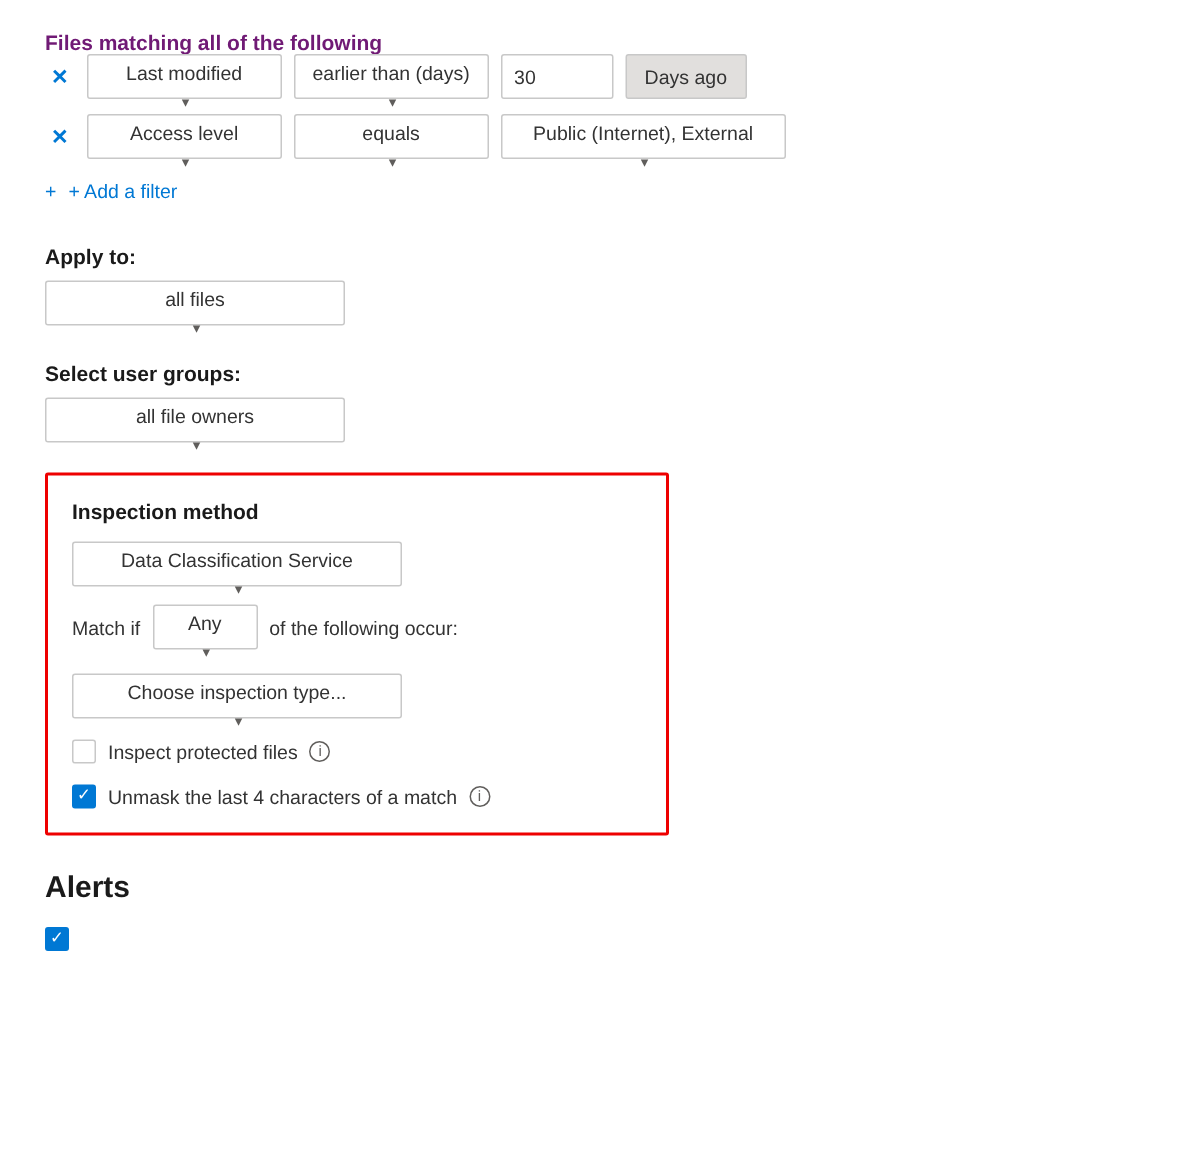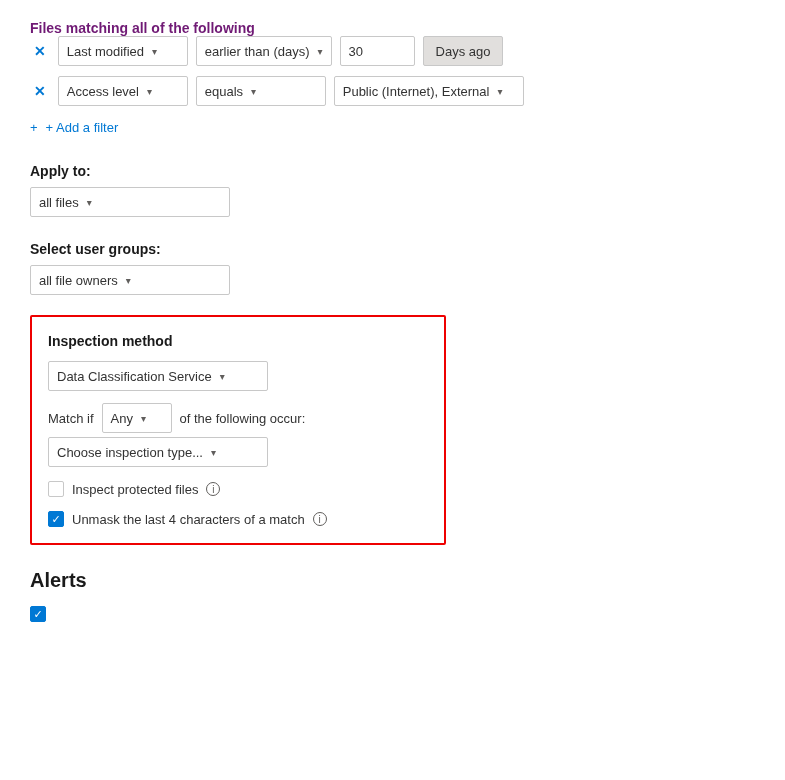--- a/index.html
+++ b/index.html
@@ -44,20 +44,21 @@
       align-items: center;
       border: 1px solid #c8c8c8;
       border-radius: 2px;
       background: #fff;
       padding: 4px 8px;
       cursor: pointer;
       gap: 6px;
       font-size: 13px;
       color: #333;
       height: 30px;
+      flex-direction: column;
     }
 
     .dropdown .chevron {
       font-size: 10px;
       color: #605e5c;
       margin-left: 2px;
     }
 
     .dropdown-filter {
       min-width: 130px;
@@ -143,21 +144,21 @@
       margin-top: 12px;
       font-size: 13px;
     }
 
     .dropdown-small {
       min-width: 70px;
       width: 70px;
     }
 
     .inspection-type-row {
-      margin-top: 4px;
+      margin-top: 16px;
     }
 
     .dropdown-inspection {
       min-width: 220px;
       width: 220px;
     }
 
     .checkbox-row {
       display: flex;
       align-items: center;

